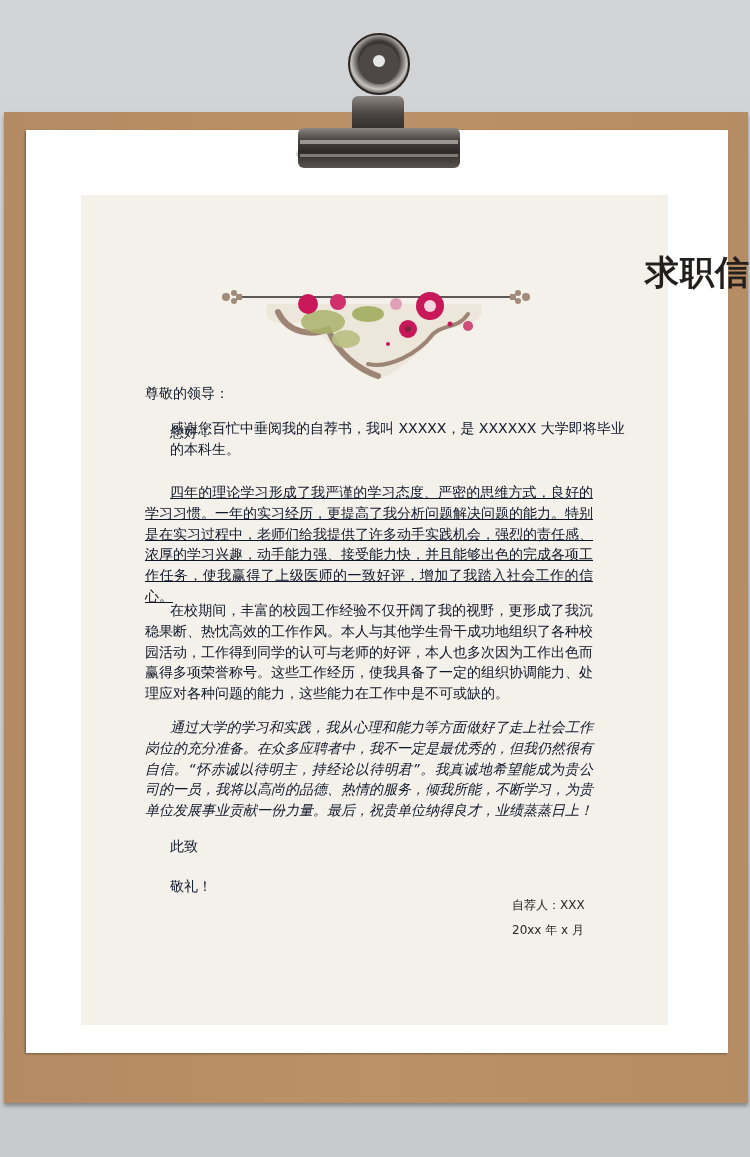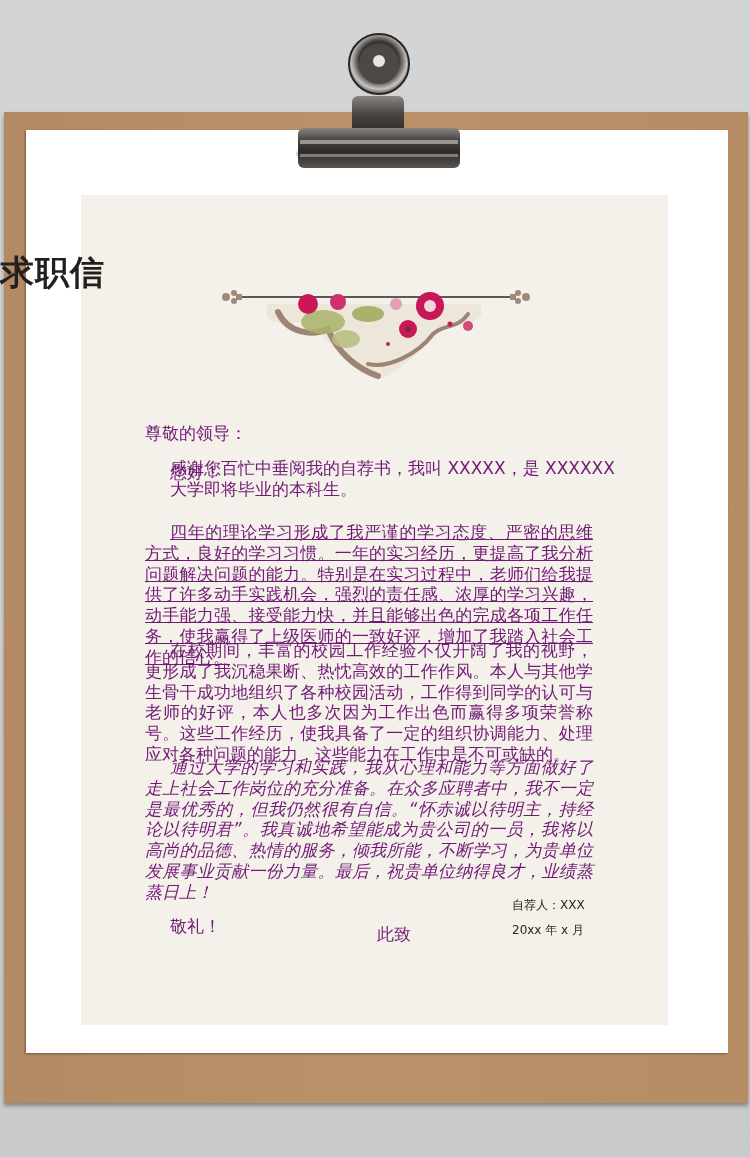--- a/index.html
+++ b/index.html
@@ -16,28 +16,28 @@
   .paper {
     position: absolute; left: 26px; top: 130px; width: 702px; height: 923px;
     background: #ffffff;
     box-shadow: -1px 1px 2px rgba(0,0,0,0.35);
   }
   .cream {
     position: absolute; left: 81px; top: 195px; width: 587px; height: 830px;
     background: #f4f0ea;
   }
   .title {
-    position: absolute; left: 0; right: 0; top: 250px; text-align: left;
+    position: absolute; left: 0; right: 0; top: 250px; text-align: right;
     font-size: 34px; font-weight: bold; color: #231f1c; letter-spacing: 1px;
     font-family: "DejaVu Sans", sans-serif;
   }
   .ornament { position: absolute; left: 218px; top: 284px; width: 316px; height: 100px; }
   .text {
-    position: absolute; left: 145px; width: 448px; font-size: 17px; color: #701a75;
-    line-height: 20.8px; font-family: "DejaVu Sans", sans-serif; margin-top: 40px;
+    position: absolute; left: 145px; width: 448px; font-size: 14px; color: #0f172a;
+    line-height: 20.8px; font-family: "DejaVu Sans", sans-serif;
   }
   .indent { text-indent: 25px; text-align: justify; }
   .plain { padding-left: 25px; }
   .sig { position: absolute; left: 512px; font-size: 12px; color: #2a2623; line-height: 20.8px; }
   .clip { position: absolute; left: 296px; top: 24px; width: 166px; height: 148px; }
 </style>
 </head>
 <body>
 
 <div class="board"></div>
@@ -102,17 +102,17 @@
 </svg>
 
 <div class="text" style="top:383px;">尊敬的领导：</div>
 <div class="text plain" style="top:422px;">您好！</div>
 <div class="text plain" style="top:418px; width:460px;">感谢您百忙中垂阅我的自荐书，我叫 XXXXX，是 XXXXXX 大学即将毕业的本科生。</div>
 
 <div class="text indent" style="top:482px;text-decoration:underline;">四年的理论学习形成了我严谨的学习态度、严密的思维方式，良好的学习习惯。一年的实习经历，更提高了我分析问题解决问题的能力。特别是在实习过程中，老师们给我提供了许多动手实践机会，强烈的责任感、浓厚的学习兴趣，动手能力强、接受能力快，并且能够出色的完成各项工作任务，使我赢得了上级医师的一致好评，增加了我踏入社会工作的信心。</div>
 <div class="text indent" style="top:600px;">在校期间，丰富的校园工作经验不仅开阔了我的视野，更形成了我沉稳果断、热忱高效的工作作风。本人与其他学生骨干成功地组织了各种校园活动，工作得到同学的认可与老师的好评，本人也多次因为工作出色而赢得多项荣誉称号。这些工作经历，使我具备了一定的组织协调能力、处理应对各种问题的能力，这些能力在工作中是不可或缺的。</div>
 <div class="text indent" style="top:717px;font-style:italic;">通过大学的学习和实践，我从心理和能力等方面做好了走上社会工作岗位的充分准备。在众多应聘者中，我不一定是最优秀的，但我仍然很有自信。“怀赤诚以待明主，持经论以待明君”。我真诚地希望能成为贵公司的一员，我将以高尚的品德、热情的服务，倾我所能，不断学习，为贵单位发展事业贡献一份力量。最后，祝贵单位纳得良才，业绩蒸蒸日上！</div>
 
-<div class="text plain" style="top:884px;text-align:center;">此致</div>
+<div class="text plain" style="top:836px;">此致</div>
 <div class="text plain" style="top:876px;">敬礼！</div>
 
 <div class="sig" style="top:895px;">自荐人：XXX</div>
 <div class="sig" style="top:920px;">20xx 年 x 月</div>
 
 </body></html>

